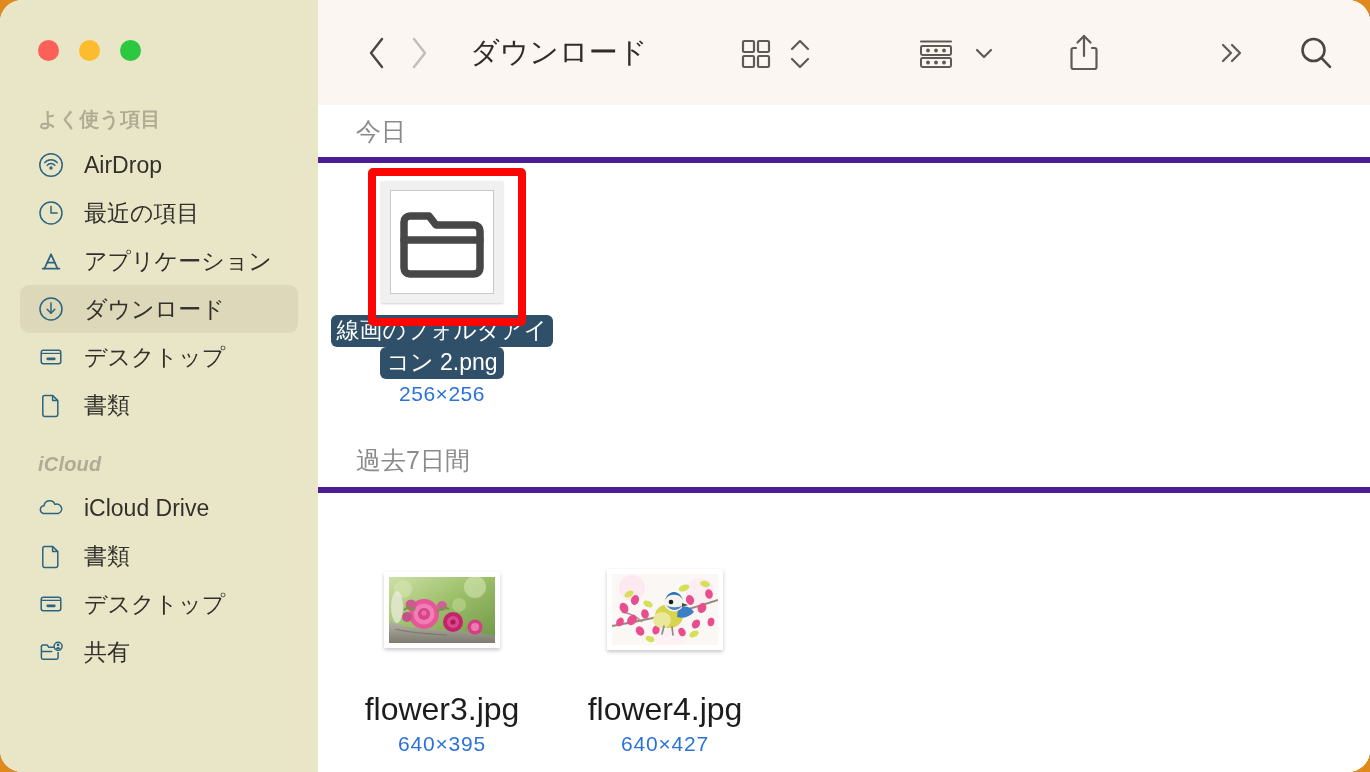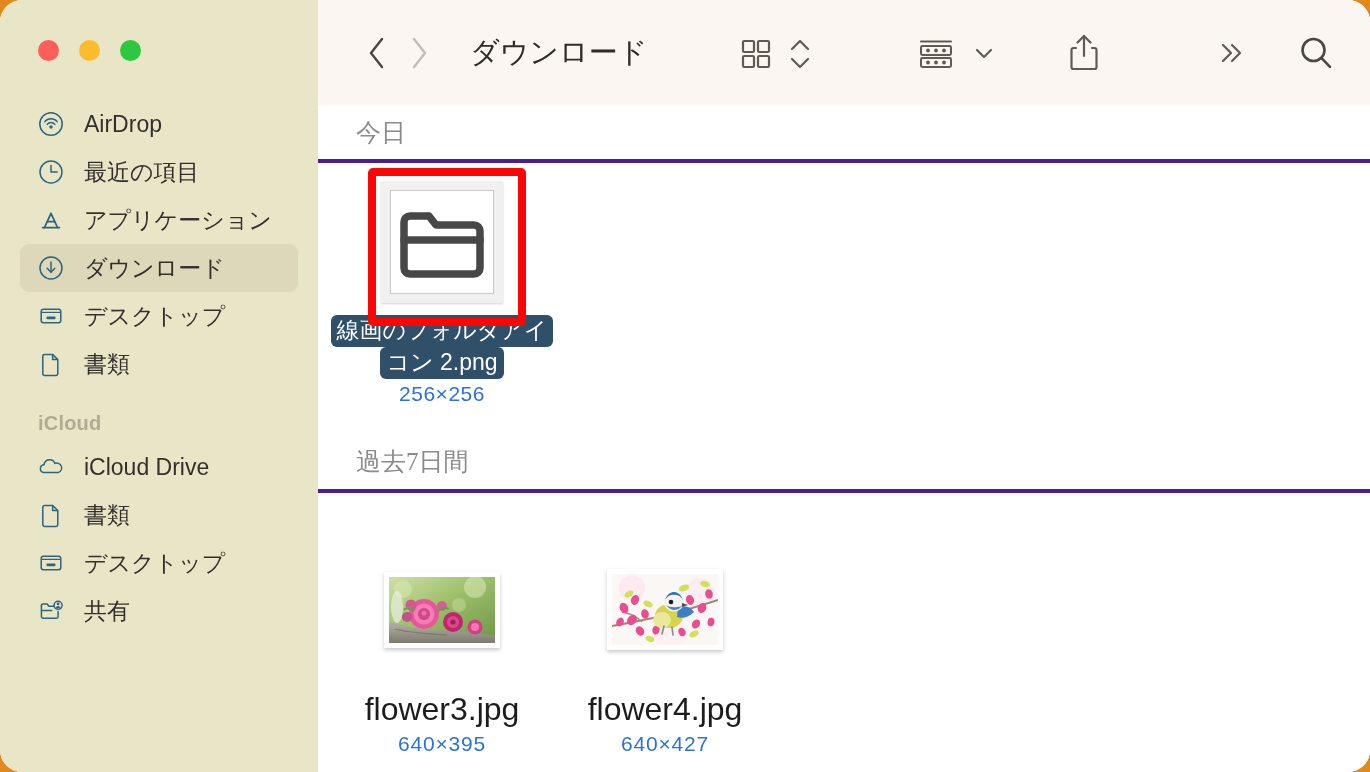--- a/index.html
+++ b/index.html
@@ -53,21 +53,21 @@
     position: absolute;
     top: 100px; left: 0; right: 0; bottom: 0;
   }
   .sb-header {
     font-size: 20px;
     font-weight: bold;
     color: #b0ab93;
     padding: 6px 0 8px 38px;
     letter-spacing: 0.2px;
   }
-  .sb-header.icloud { padding-top: 24px; }
+  .sb-header.icloud { padding-top: 24px; font-style: italic; }
   .sb-item {
     display: flex;
     align-items: center;
     height: 48px;
     margin: 0 20px;
     padding-left: 18px;
     border-radius: 9px;
     gap: 20px;
     box-sizing: border-box;
   }
@@ -145,23 +145,22 @@
     position: relative;
     background: #ffffff;
   }
   .group-header {
     height: 58px;
     display: flex;
     align-items: center;
     padding-left: 38px;
     font-size: 25px;
     color: #8b8b8b;
-    border-bottom: 4px solid #4c1d95;
+    border-bottom: 6px solid #4c1d95;
     box-sizing: border-box;
-    font-family: Liberation Serif, serif;
   }
   .group-header.first { height: 58px; }
   .items-row {
     display: flex;
     padding-left: 26px;
     padding-top: 14px;
   }
   .file-cell {
     width: 196px;
     display: flex;
@@ -262,20 +261,21 @@
   <div id="sidebar">
 
     <div class="traffic-lights">
       <div class="light red"></div>
       <div class="light yellow"></div>
       <div class="light green"></div>
     </div>
 
     <div class="sb-scroll">
 
+      <div class="sb-header">よく使う項目</div>
 
       <div class="sb-item">
         <span class="sb-icon">
           <svg width="26" height="26" viewBox="0 0 26 26" fill="none" stroke="#2d6480" stroke-width="1.5">
             <circle cx="13" cy="13" r="11.2"></circle>
             <circle cx="13" cy="16" r="1.7" fill="#2d6480" stroke="none"></circle>
             <path d="M9.2 13.4a4.6 4.6 0 0 1 7.6 0" stroke-linecap="round"></path>
             <path d="M6.8 10.6a8 8 0 0 1 12.4 0" stroke-linecap="round"></path>
           </svg>
         </span>

